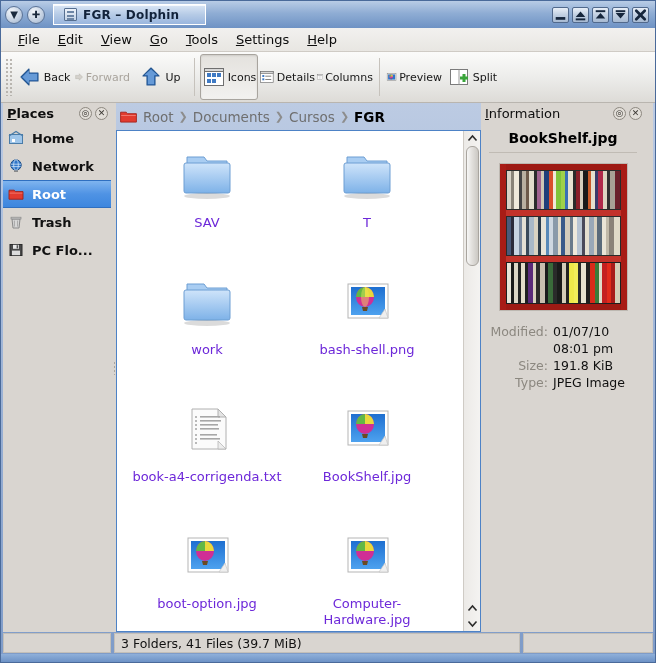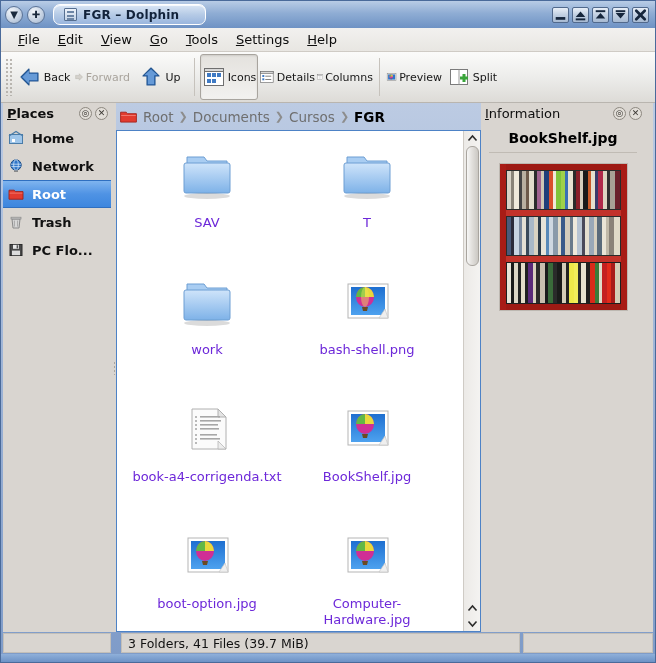--- a/index.html
+++ b/index.html
@@ -34,21 +34,21 @@
     display: flex; align-items: center; justify-content: center;
     font-size: 10px; color: #1b2a3d; line-height: 1;
     margin-right: 4px;
     cursor: pointer;
   }
   .tabstrip { display: flex; align-items: center; margin-left: 4px; }
   .wtab {
     height: 21px;
     background: linear-gradient(180deg,#dae6f5 0%, #b6cbe6 50%, #9ab6de 100%);
     border: 1px solid #ffffff;
-    border-radius: 7px;
+    border-radius: 0;
     padding: 0 26px 0 10px;
     display: flex; align-items: center; gap: 6px;
     box-shadow: inset 0 1px 0 rgba(255,255,255,.8);
   }
   .wtab .ttl {
     font-size: 12px; font-weight: bold; color: #12233b;
     letter-spacing: .2px; white-space: nowrap;
   }
   .dolphin-ico {
     width: 13px; height: 13px;
@@ -233,21 +233,21 @@
   .statusbar {
     height: 22px; min-height:22px;
     display:flex; align-items:center;
     padding: 0 2px;
     background: transparent;
   }
   .sb-left { width: 108px; height: 20px; background:#d9d5d0; border:1px solid #c3bfb8; }
   .sb-mid {
     flex:1; height:20px; background:#d9d5d0; border:1px solid #c3bfb8;
     display:flex; align-items:center; padding-left:6px;
-    font-size: 12.5px; color:#111; margin-left:10px;
+    font-size: 12.5px; color:#111; margin-left:3px;
   }
   .sb-right { width: 130px; height:20px; background:#d9d5d0; border:1px solid #c3bfb8; margin-left:3px;}
   .bottomedge { height: 8px; background: linear-gradient(180deg,#8fb0da,#6d92c6); }
 </style>
 </head>
 <body>
 
 <div class="window">
 
   <div class="titlebar">
@@ -740,20 +740,38 @@
           </g>
           <rect x="0" y="46" width="127" height="6" fill="#c2322a"></rect>
           <rect x="0" y="92" width="127" height="6" fill="#c2322a"></rect>
           <rect x="0" y="0" width="127" height="6" fill="#9e1a14"></rect>
           <rect x="0" y="140" width="127" height="6" fill="#9e1a14"></rect>
           <rect x="0" y="0" width="6" height="146" fill="#a81c16"></rect>
           <rect x="121" y="0" width="6" height="146" fill="#a81c16"></rect>
         </svg>
       </div>
 
+      <div class="meta">
+        <div class="mrow">
+          <span class="mkey">Modified:</span>
+          <span class="mval">01/07/10</span>
+        </div>
+        <div class="mrow">
+          <span class="mkey"></span>
+          <span class="mval">08:01 pm</span>
+        </div>
+        <div class="mrow">
+          <span class="mkey">Size:</span>
+          <span class="mval">191.8 KiB</span>
+        </div>
+        <div class="mrow">
+          <span class="mkey">Type:</span>
+          <span class="mval">JPEG Image</span>
+        </div>
+      </div>
     </div>
   </div>
 
   <div class="statusbar">
     <div class="sb-left"></div>
     <div class="sb-mid">3 Folders, 41 Files (39.7 MiB)</div>
     <div class="sb-right"></div>
   </div>
   <div class="bottomedge"></div>
 </div>

